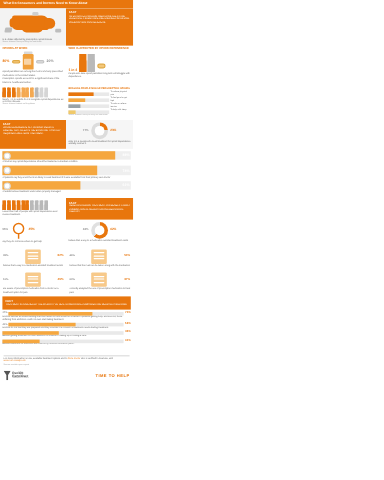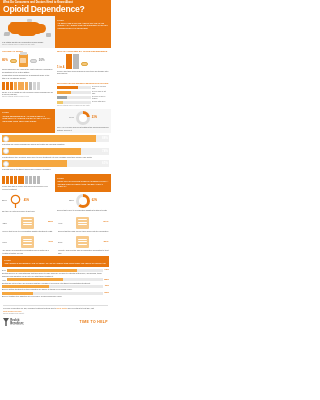--- a/index.html
+++ b/index.html
@@ -124,21 +124,20 @@
     font-size:3.4px; font-weight:bold; color:#e8760d; letter-spacing:.4px;
   }
 </style>
 </head>
 <body>
 
 <div class="page">
 
   <div class="header">
     <div class="hd-kicker">What Do Consumers and Doctors Need to Know About</div>
-    <div class="hd-title">Opioid Dependence?</div>
   </div>
 
   <div class="topband">
     <div class="left">
       <div class="usmap">
         <div class="blob b1"></div>
           <div class="blob b2"></div>
         <div class="blob b3"></div>
           <div class="blob b4"></div>
         <div class="g1"></div>

